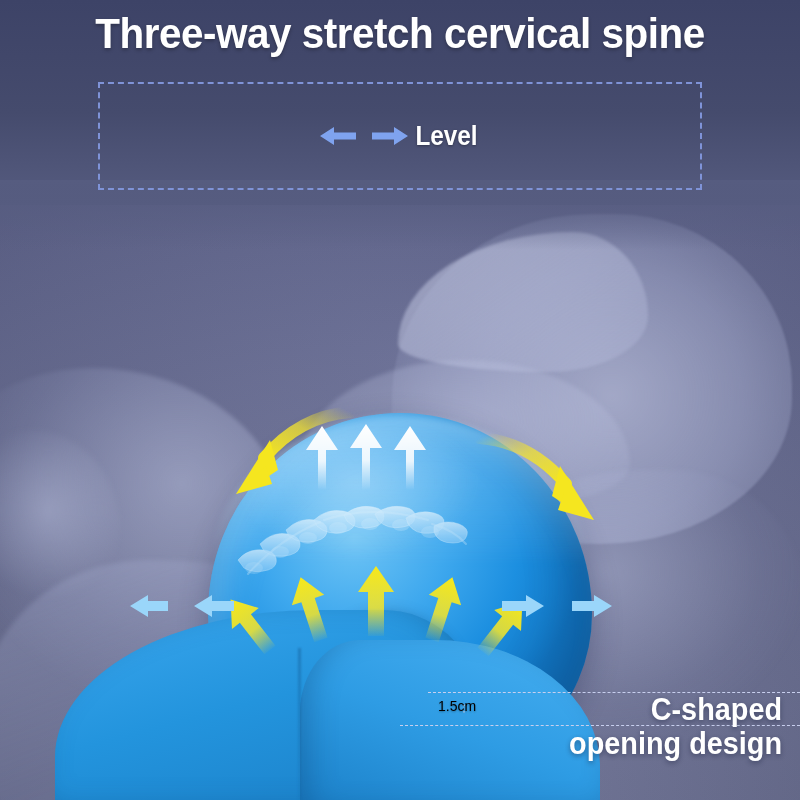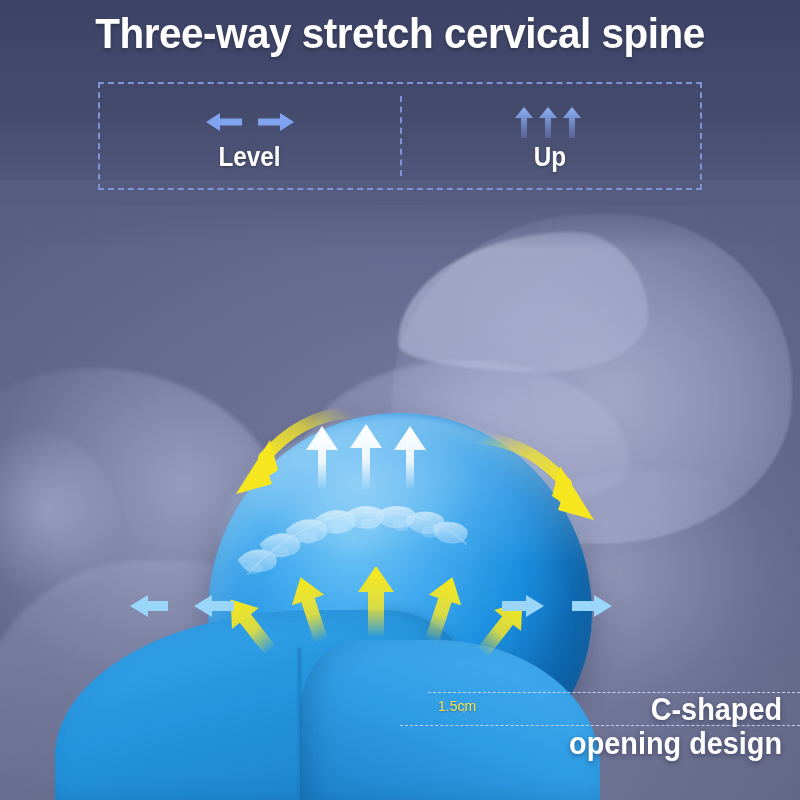--- a/index.html
+++ b/index.html
@@ -57,21 +57,20 @@
     position:absolute; left:98px; top:82px;
     width:604px; height:108px;
     border:2px dashed #7f93d8;
     display:flex;
     align-items:stretch;
   }
   .feature-col {
     flex:1 1 0;
     position:relative;
     display:flex;
-    flex-direction:column;
     align-items:center;
     justify-content:center;
     gap:2px;
   }
   .feature-col + .feature-col::before{
     content:"";
     position:absolute; left:0; top:12px; bottom:12px;
     border-left:2px dashed #7f93d8;
   }
   .feature-icon { height:40px; display:flex; align-items:center; justify-content:center; }
@@ -251,21 +250,21 @@
   .dim-line.a { left:428px; top:692px; width:372px; }
   .dim-line.b { left:400px; top:725px; width:400px; }
   .dim-arrow {
     position:absolute;
     left:463px; top:692px;
     width:2px; height:33px;
   }
   .dim-text {
     position:absolute;
     left:438px; top:698px;
-    color:#fde047;
+    color:#000000;
     font-size:14px;
     font-family:"Liberation Sans",sans-serif;
     letter-spacing:0px;
     text-shadow:0 1px 2px rgba(0,0,0,.3);
   }
 
   
   .caption {
     position:absolute;
     right:18px; bottom:38px;
@@ -448,38 +447,20 @@
           <g fill="#7fa3ef">
             <path d="M2,13 L16,4 L16,9.5 L38,9.5 L38,16.5 L16,16.5 L16,22 Z"></path>
             <path d="M90,13 L76,4 L76,9.5 L54,9.5 L54,16.5 L76,16.5 L76,22 Z"></path>
           </g>
         </svg>
       </div>
       <div class="feature-label">Level</div>
     </div>
 
 
-    <div class="feature-col">
-      <div class="feature-icon">
-        <svg width="74" height="32" viewBox="0 0 74 32">
-          <defs>
-            <linearGradient id="upf" x1="0" y1="1" x2="0" y2="0">
-              <stop offset="0%" stop-color="#7fa3ef" stop-opacity=".25"></stop>
-              <stop offset="100%" stop-color="#8fb2f5" stop-opacity="1"></stop>
-            </linearGradient>
-          </defs>
-          <g fill="url(#upf)">
-            <path d="M8,32 L8,12 L2,12 L11,1 L20,12 L14,12 L14,32 Z"></path>
-            <path d="M32,32 L32,12 L26,12 L35,1 L44,12 L38,12 L38,32 Z"></path>
-            <path d="M56,32 L56,12 L50,12 L59,1 L68,12 L62,12 L62,32 Z"></path>
-          </g>
-        </svg>
-      </div>
-      <div class="feature-label">Up</div>
-    </div>
 
   </div>
 
   <div class="caption">
     <div>C-shaped</div>
     <div>opening design</div>
   </div>
 
 </div>
 

